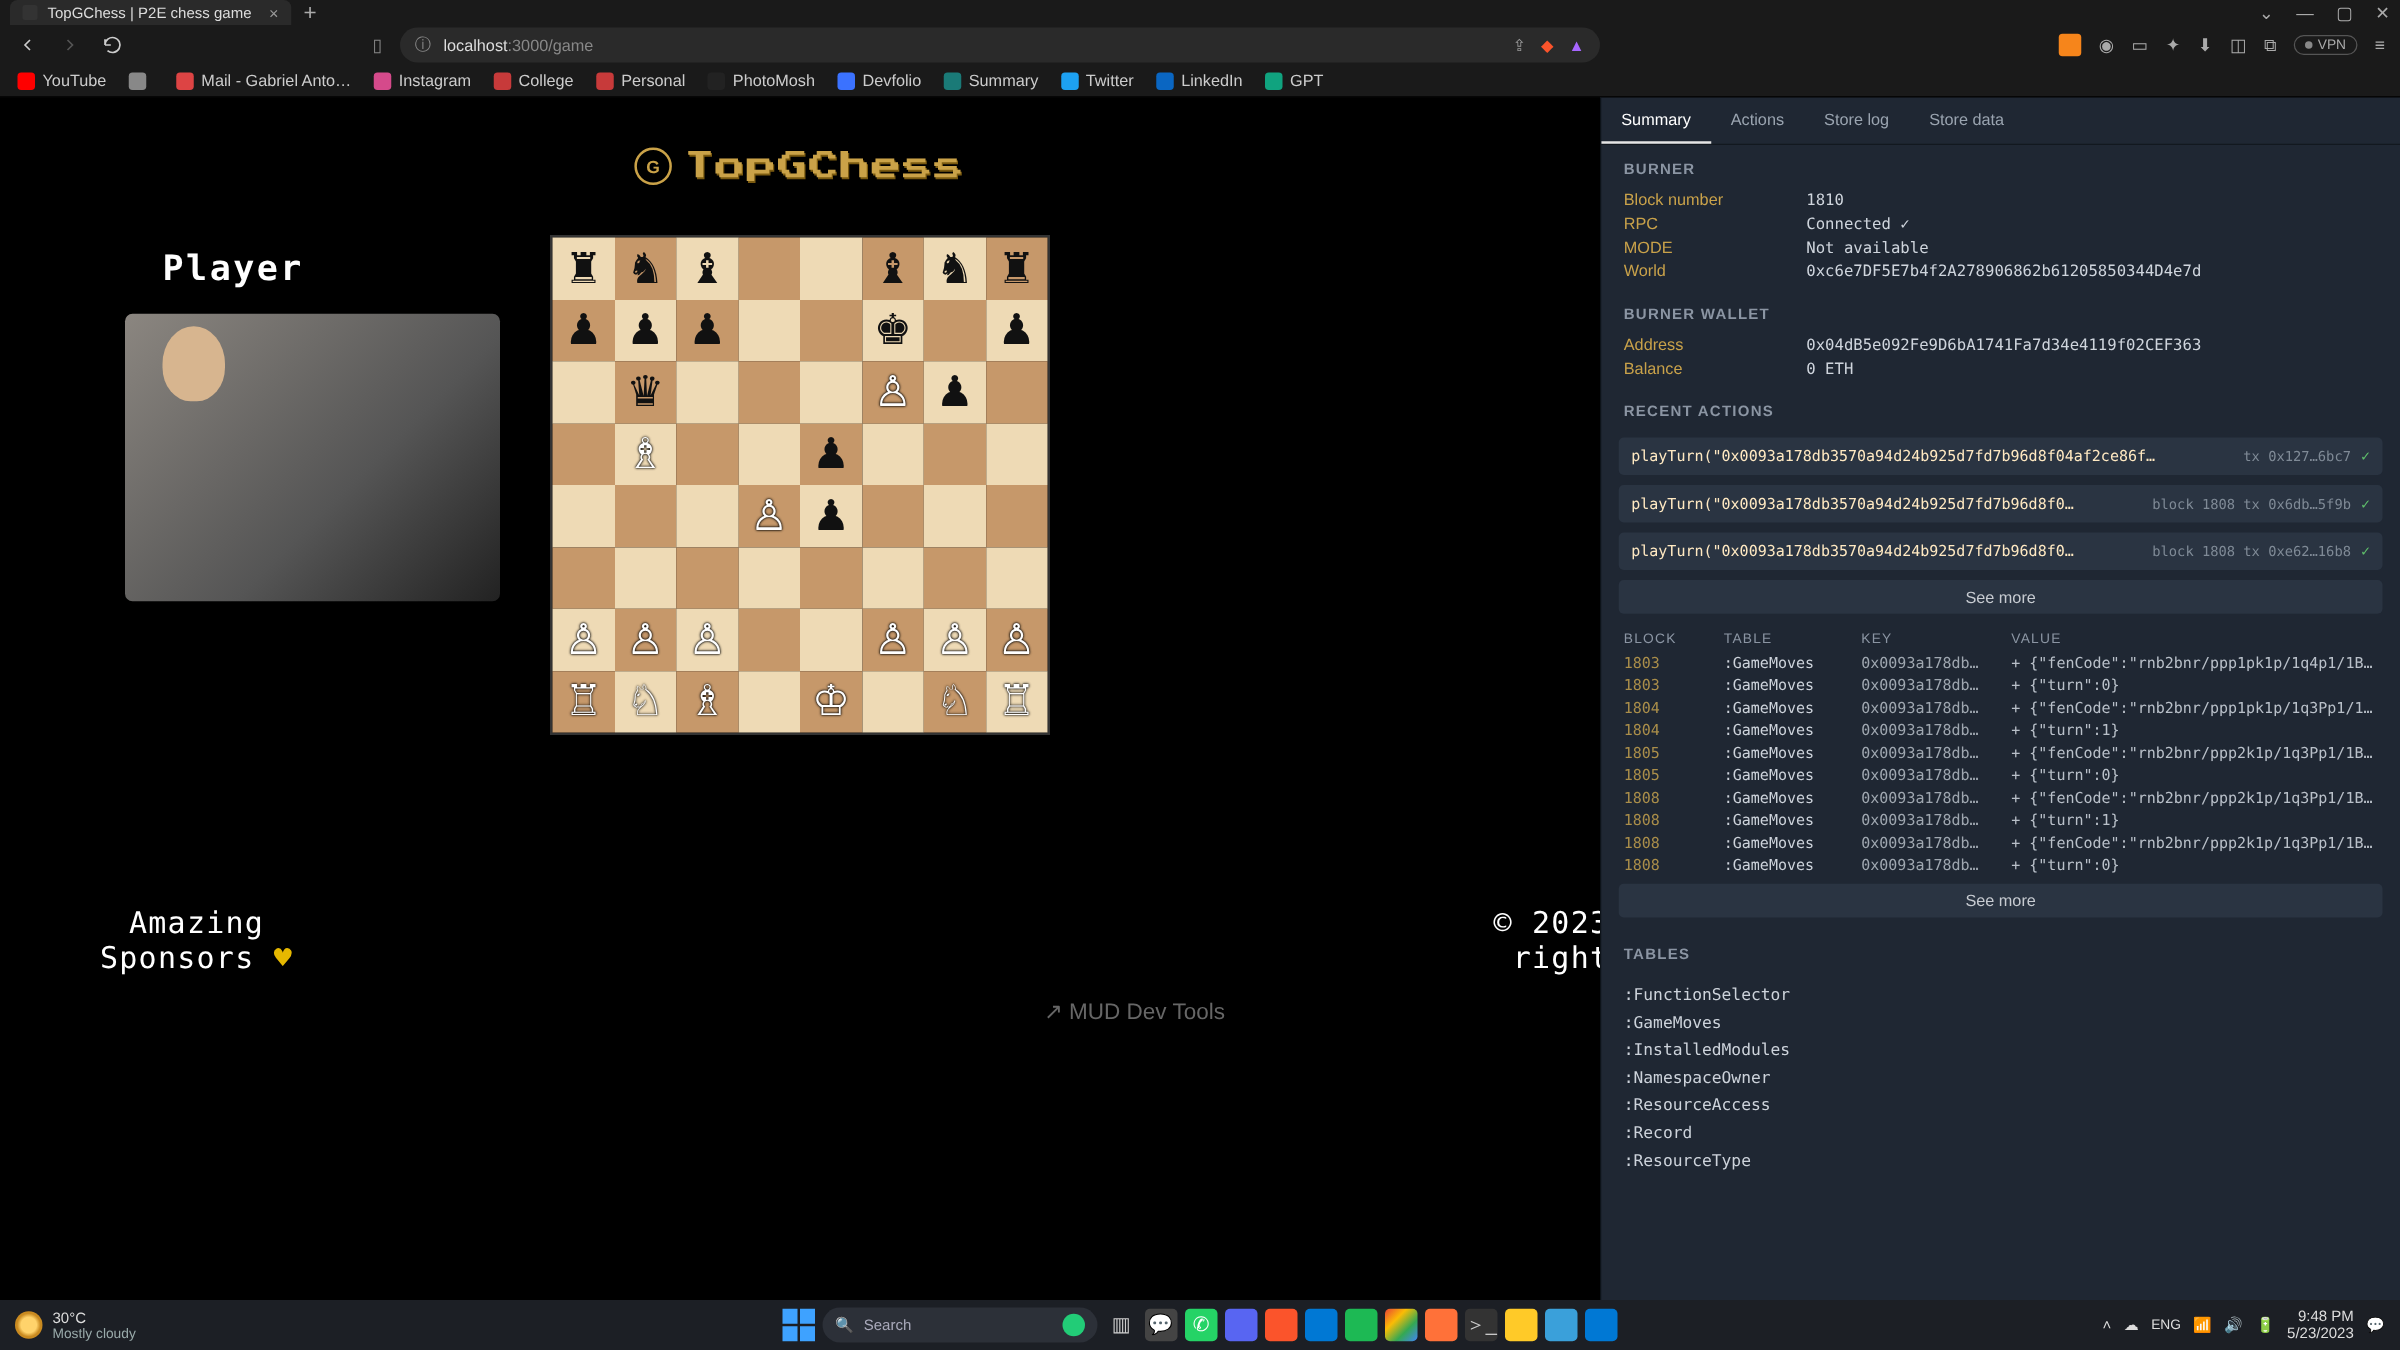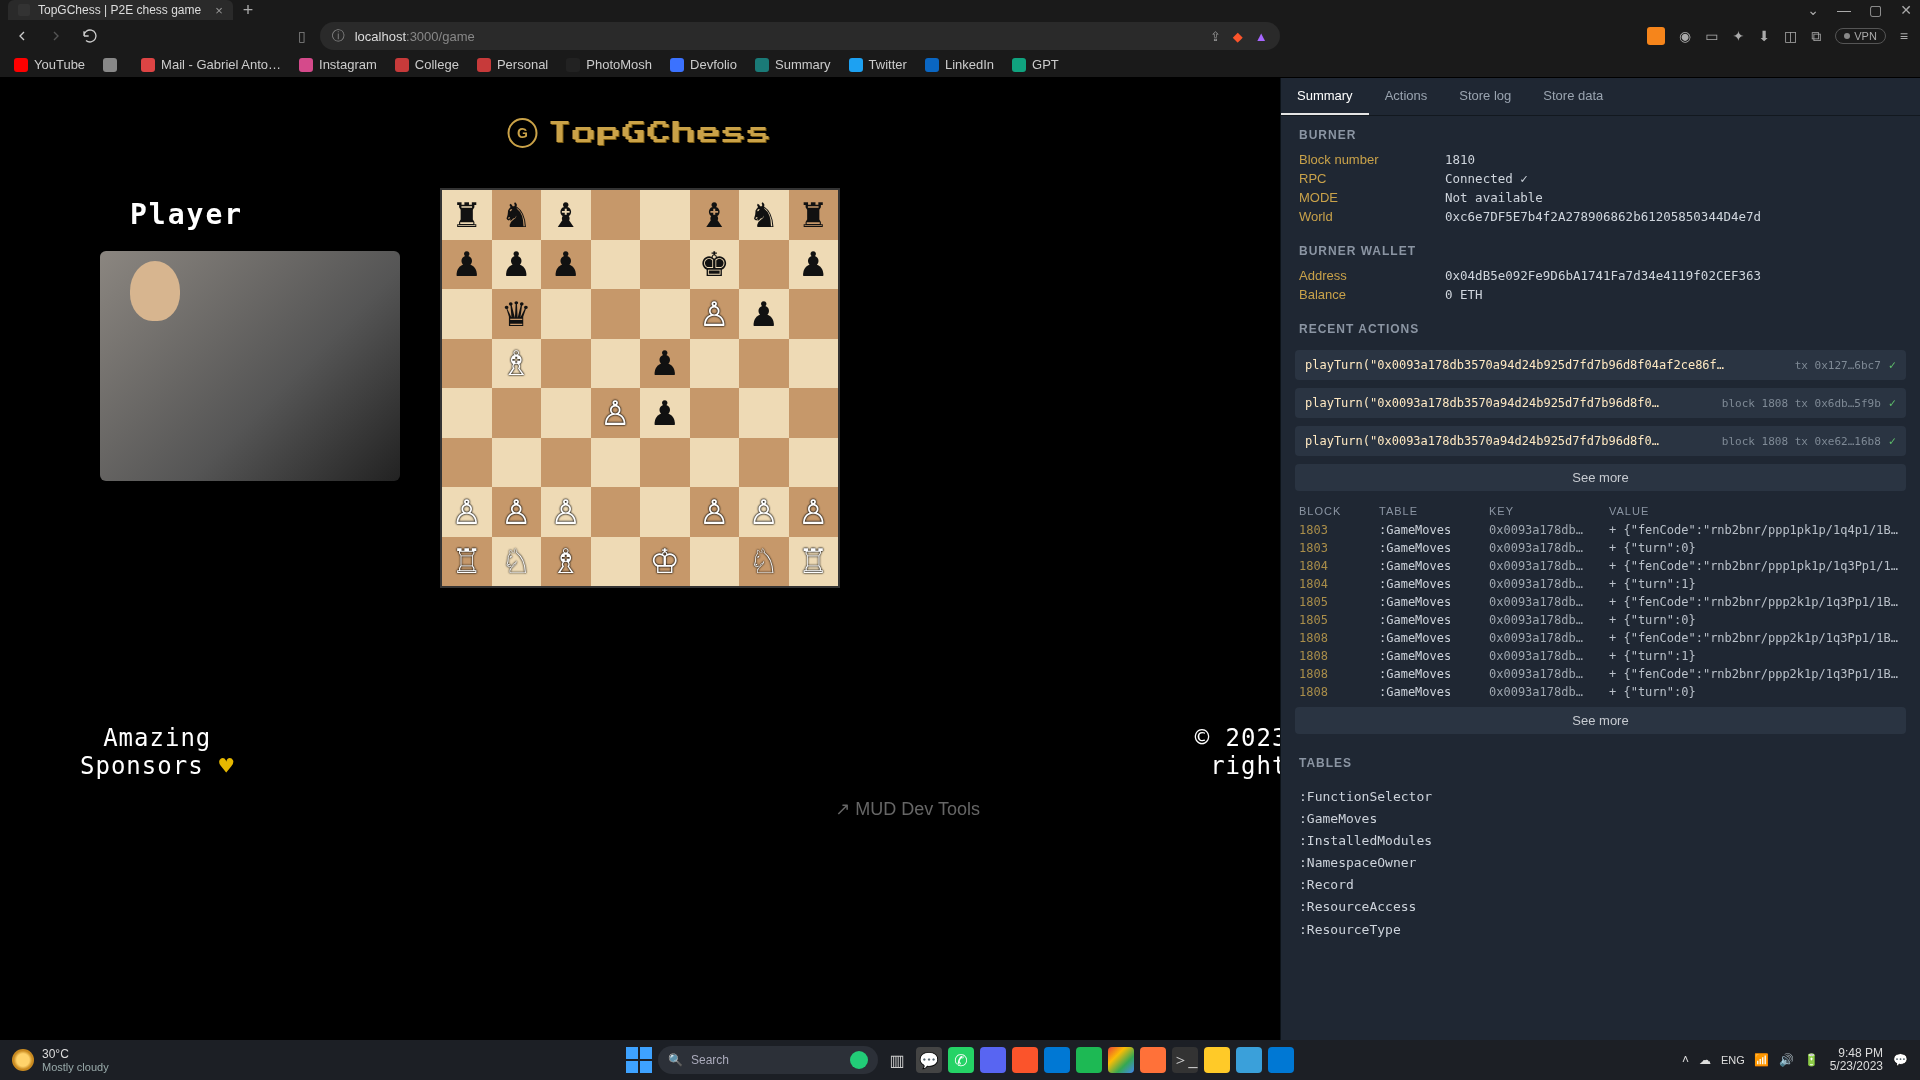--- a/index.html
+++ b/index.html
@@ -408,22 +408,22 @@
     <div class="seemore" style="margin-top:6px">See more</div>
 
     <div class="sect">
       <h3>TABLES</h3>
     </div>
     <div class="tlist" id="tlist">
         <div>:FunctionSelector</div>
         <div>:GameMoves</div>
         <div>:InstalledModules</div>
         <div>:NamespaceOwner</div>
+        <div>:ResourceAccess</div>
         <div>:Record</div>
-        <div>:ResourceAccess</div>
         <div>:ResourceType</div>
       </div>
   </div>
 </div>
 
 <div class="taskbar">
   <div class="weather">
     <div class="sun"></div>
     <div>
       <div>30°C</div>

